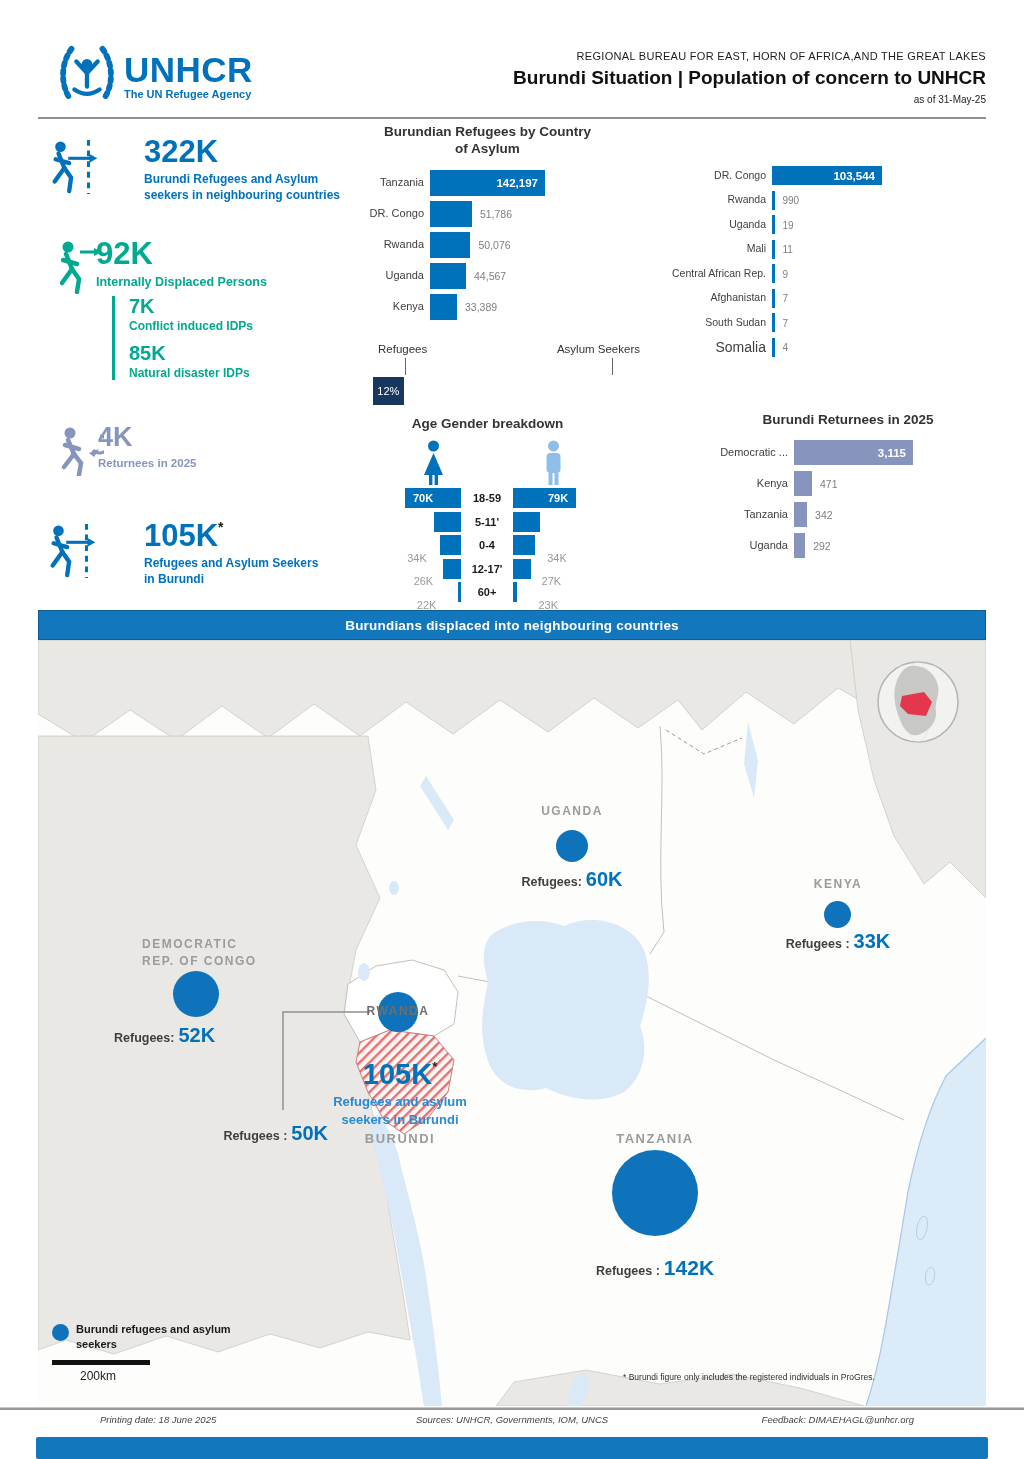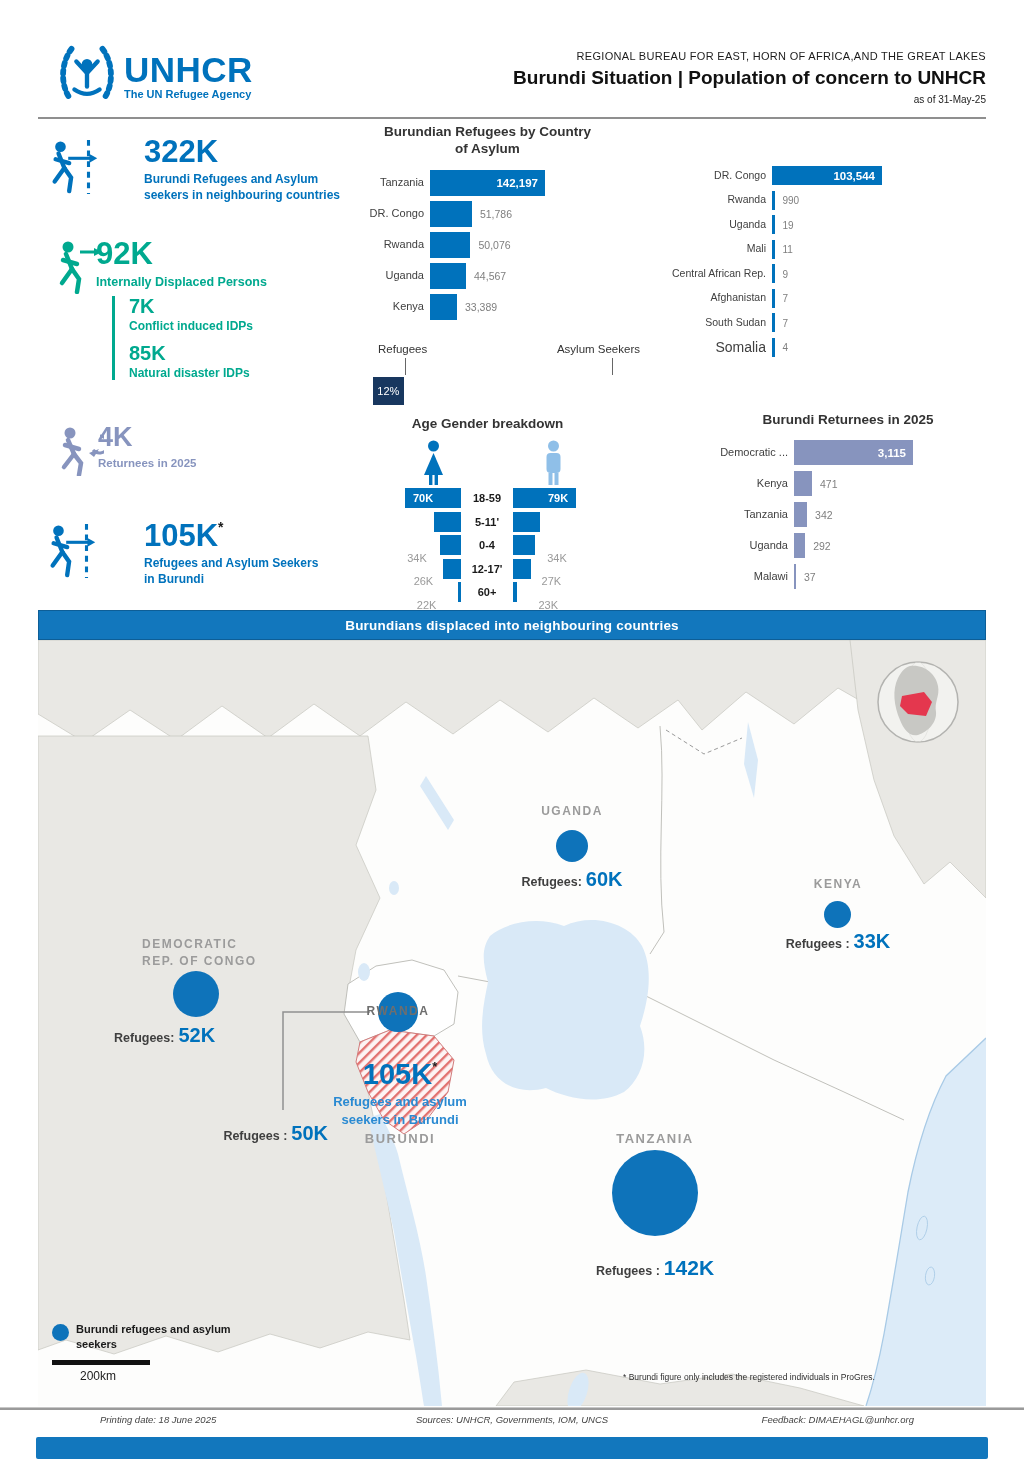--- a/index.html
+++ b/index.html
@@ -391,27 +391,20 @@
           <div class="hbar" style="width: 13.0652px; background: rgb(135, 148, 190);"></div>
         </div>
       </div>
       <div class="hrow" style="height: 25px; margin-bottom: 6px;">
         <div class="hlbl" style="width: 96px; font-size: 11px;">Uganda</div>
         <div class="harea">
           <span class="vout" style="left: 19.1551px; font-size: 10.5px;">292</span>
           <div class="hbar" style="width: 11.1551px; background: rgb(135, 148, 190);"></div>
         </div>
       </div>
-      <div class="hrow" style="height: 25px; margin-bottom: 6px;">
-        <div class="hlbl" style="width: 96px; font-size: 11px;">Malawi</div>
-        <div class="harea">
-          <span class="vout" style="left: 10px; font-size: 10.5px;">37</span>
-          <div class="hbar" style="width: 2px; background: rgb(135, 148, 190);"></div>
-        </div>
-      </div>
     </div>
 
   <div class="abs" id="map-banner">Burundians displaced into neighbouring countries</div>
   <div class="abs" id="map-area">
     <svg id="map-svg" width="948" height="766" viewBox="0 0 948 766">
       <defs>
         <pattern id="hatch" width="7" height="7" patternTransform="rotate(45)" patternUnits="userSpaceOnUse">
           <rect width="7" height="7" fill="#fdf4f4"></rect>
           <rect width="2.4" height="7" fill="#e2716f"></rect>
         </pattern>

